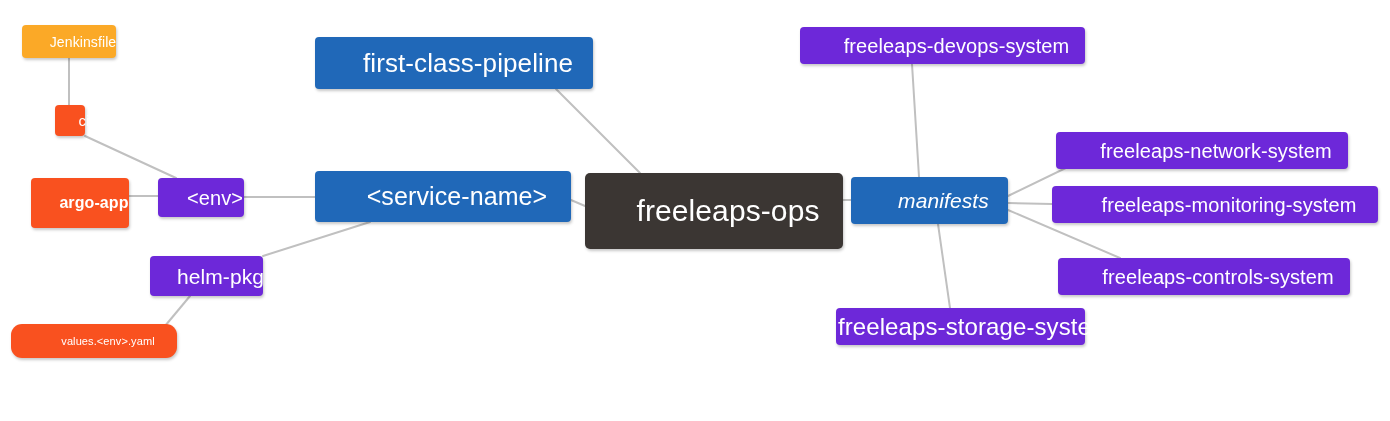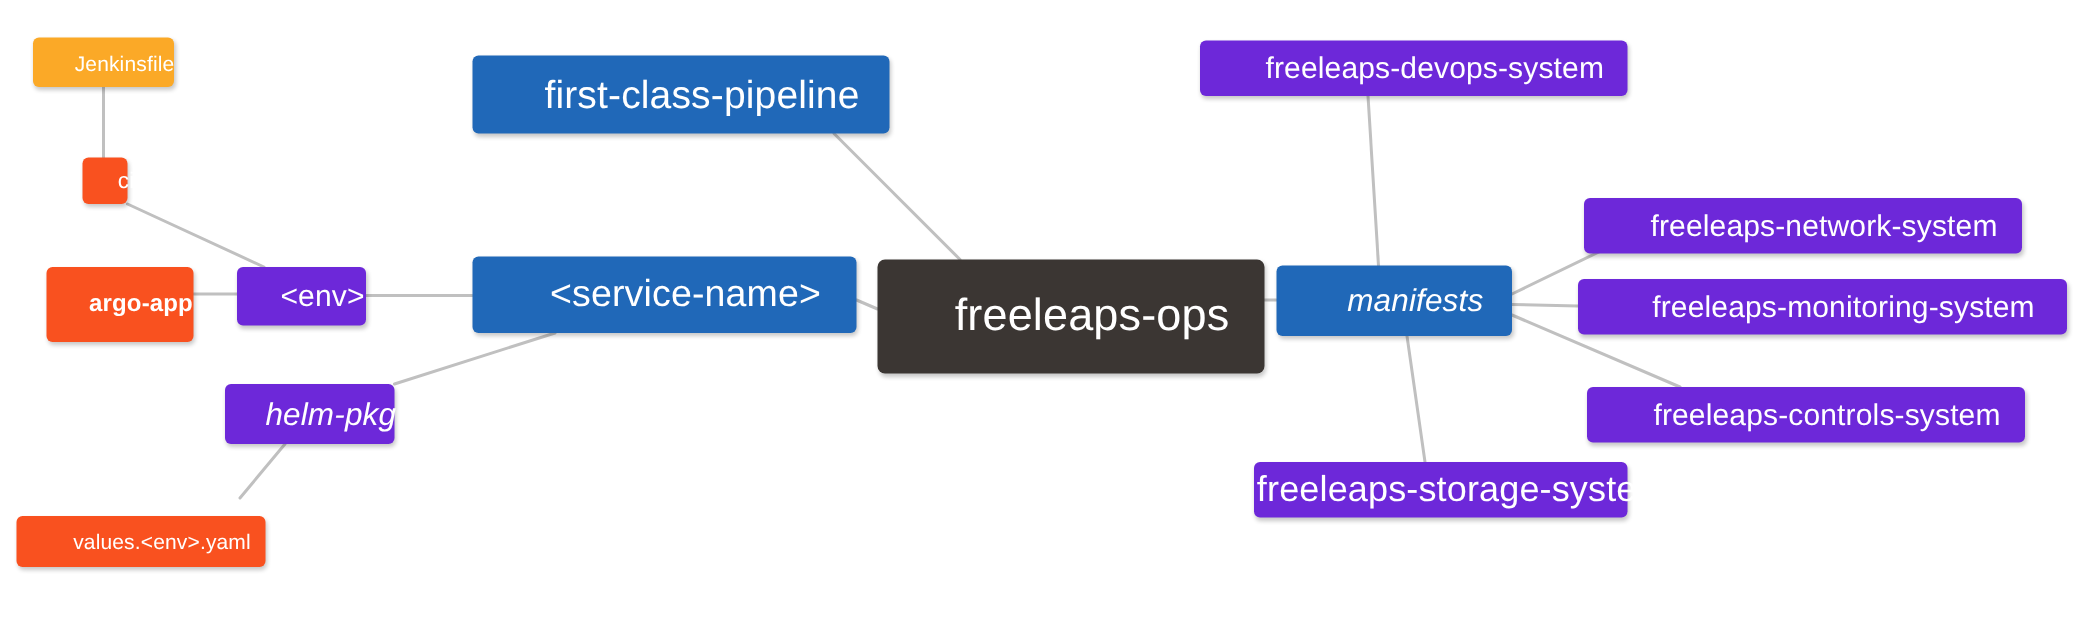--- a/index.html
+++ b/index.html
@@ -69,24 +69,24 @@
       <line x1="1008" y1="203" x2="1052" y2="204" stroke="#c0c0c0" stroke-width="2" stroke-linecap="round"></line>
       <line x1="1008" y1="210" x2="1120" y2="258" stroke="#c0c0c0" stroke-width="2" stroke-linecap="round"></line>
       <line x1="938" y1="224" x2="950" y2="308" stroke="#c0c0c0" stroke-width="2" stroke-linecap="round"></line>
     </svg>
   <div id="node-layer">
       <div class="node node-root" style="left: 585px; top: 173px; width: 258px; height: 76px; font-size: 30px;">freeleaps-ops</div>
       <div class="node node-blue" style="left: 315px; top: 171px; width: 256px; height: 51px; font-size: 25px;">&lt;service-name&gt;</div>
       <div class="node node-blue" style="left: 315px; top: 37px; width: 278px; height: 52px; font-size: 26px;">first-class-pipeline</div>
       <div class="node node-blue" style="left: 851px; top: 177px; width: 157px; height: 47px; font-size: 21px; font-style: italic;">manifests</div>
       <div class="node node-green" style="left: 158px; top: 178px; width: 86px; height: 39px; font-size: 20px;">&lt;env&gt;</div>
-      <div class="node node-green" style="left: 150px; top: 256px; width: 113px; height: 40px; font-size: 21px; font-style: italic;">helm-pkg</div>
+      <div class="node node-green" style="left: 150px; top: 256px; width: 113px; height: 40px; font-size: 21px;">helm-pkg</div>
       <div class="node node-red" style="left: 55px; top: 105px; width: 30px; height: 31px; font-size: 15px;">ci</div>
       <div class="node node-orange" style="left: 22px; top: 25px; width: 94px; height: 33px; font-size: 14px;">Jenkinsfile</div>
       <div class="node node-red" style="left: 31px; top: 178px; width: 98px; height: 50px; font-size: 16px; font-weight: bold;">argo-app</div>
-      <div class="node node-red" style="left: 11px; top: 344px; width: 166px; height: 34px; font-size: 14px;">values.&lt;env&gt;.yaml</div>
+      <div class="node node-red" style="left: 11px; top: 324px; width: 166px; height: 34px; font-size: 11px; border-radius: 11px;">values.&lt;env&gt;.yaml</div>
       <div class="node node-green" style="left: 800px; top: 27px; width: 285px; height: 37px; font-size: 20px;">freeleaps-devops-system</div>
       <div class="node node-green" style="left: 1056px; top: 112px; width: 292px; height: 37px; font-size: 20px; margin-top: 20px;">freeleaps-network-system</div>
       <div class="node node-green" style="left: 1052px; top: 186px; width: 326px; height: 37px; font-size: 20px;">freeleaps-monitoring-system</div>
       <div class="node node-green" style="left: 1058px; top: 258px; width: 292px; height: 37px; font-size: 20px;">freeleaps-controls-system</div>
       <div class="node node-green" style="left: 815px; top: 308px; width: 249px; height: 37px; font-size: 24px; margin-left: 21px;">freeleaps-storage-system</div>
     </div>
 </div>
 
 </body></html>

